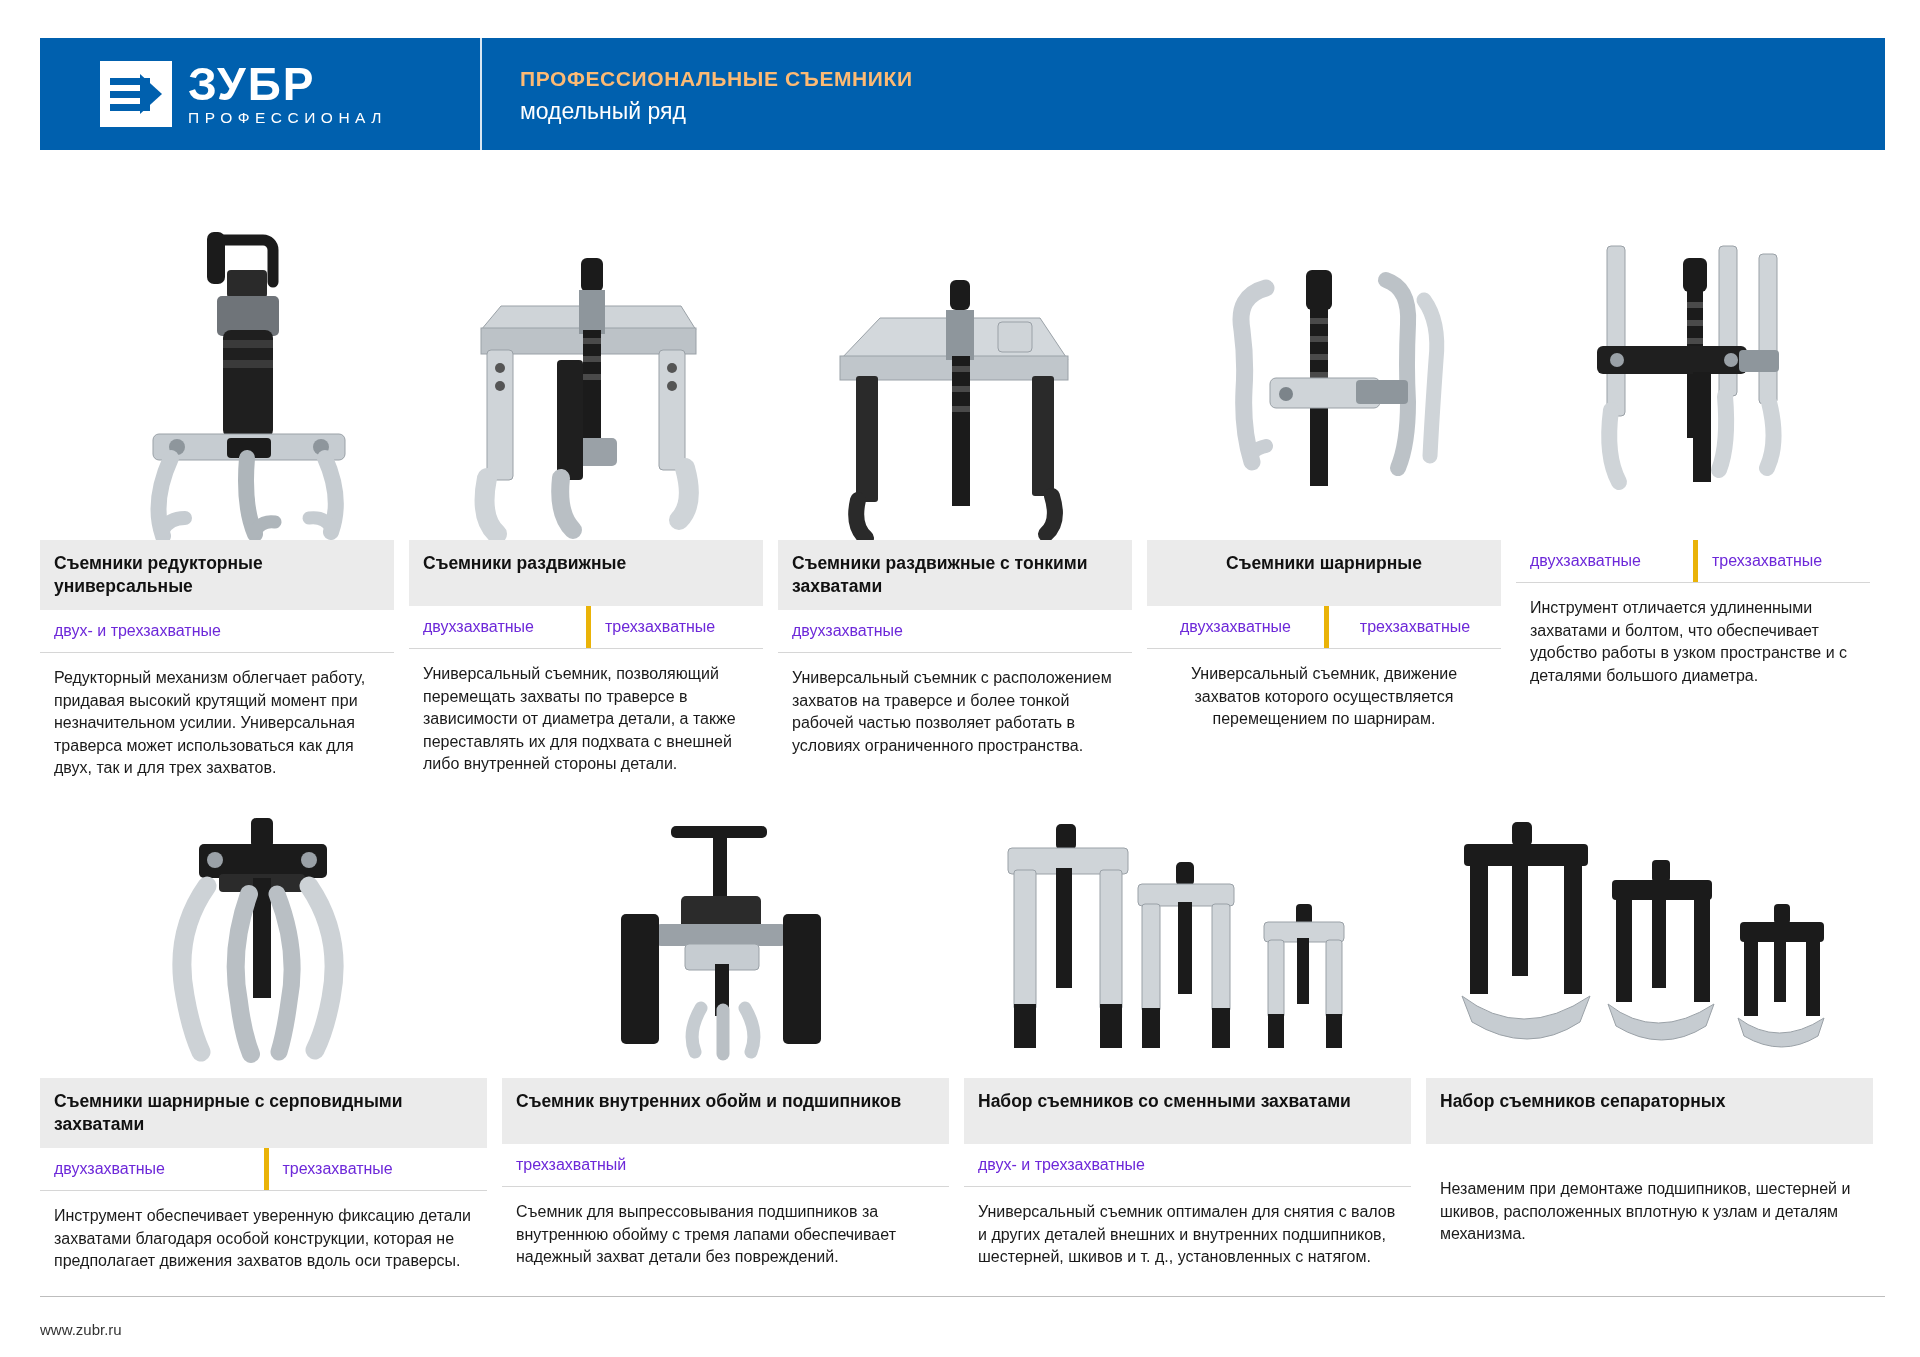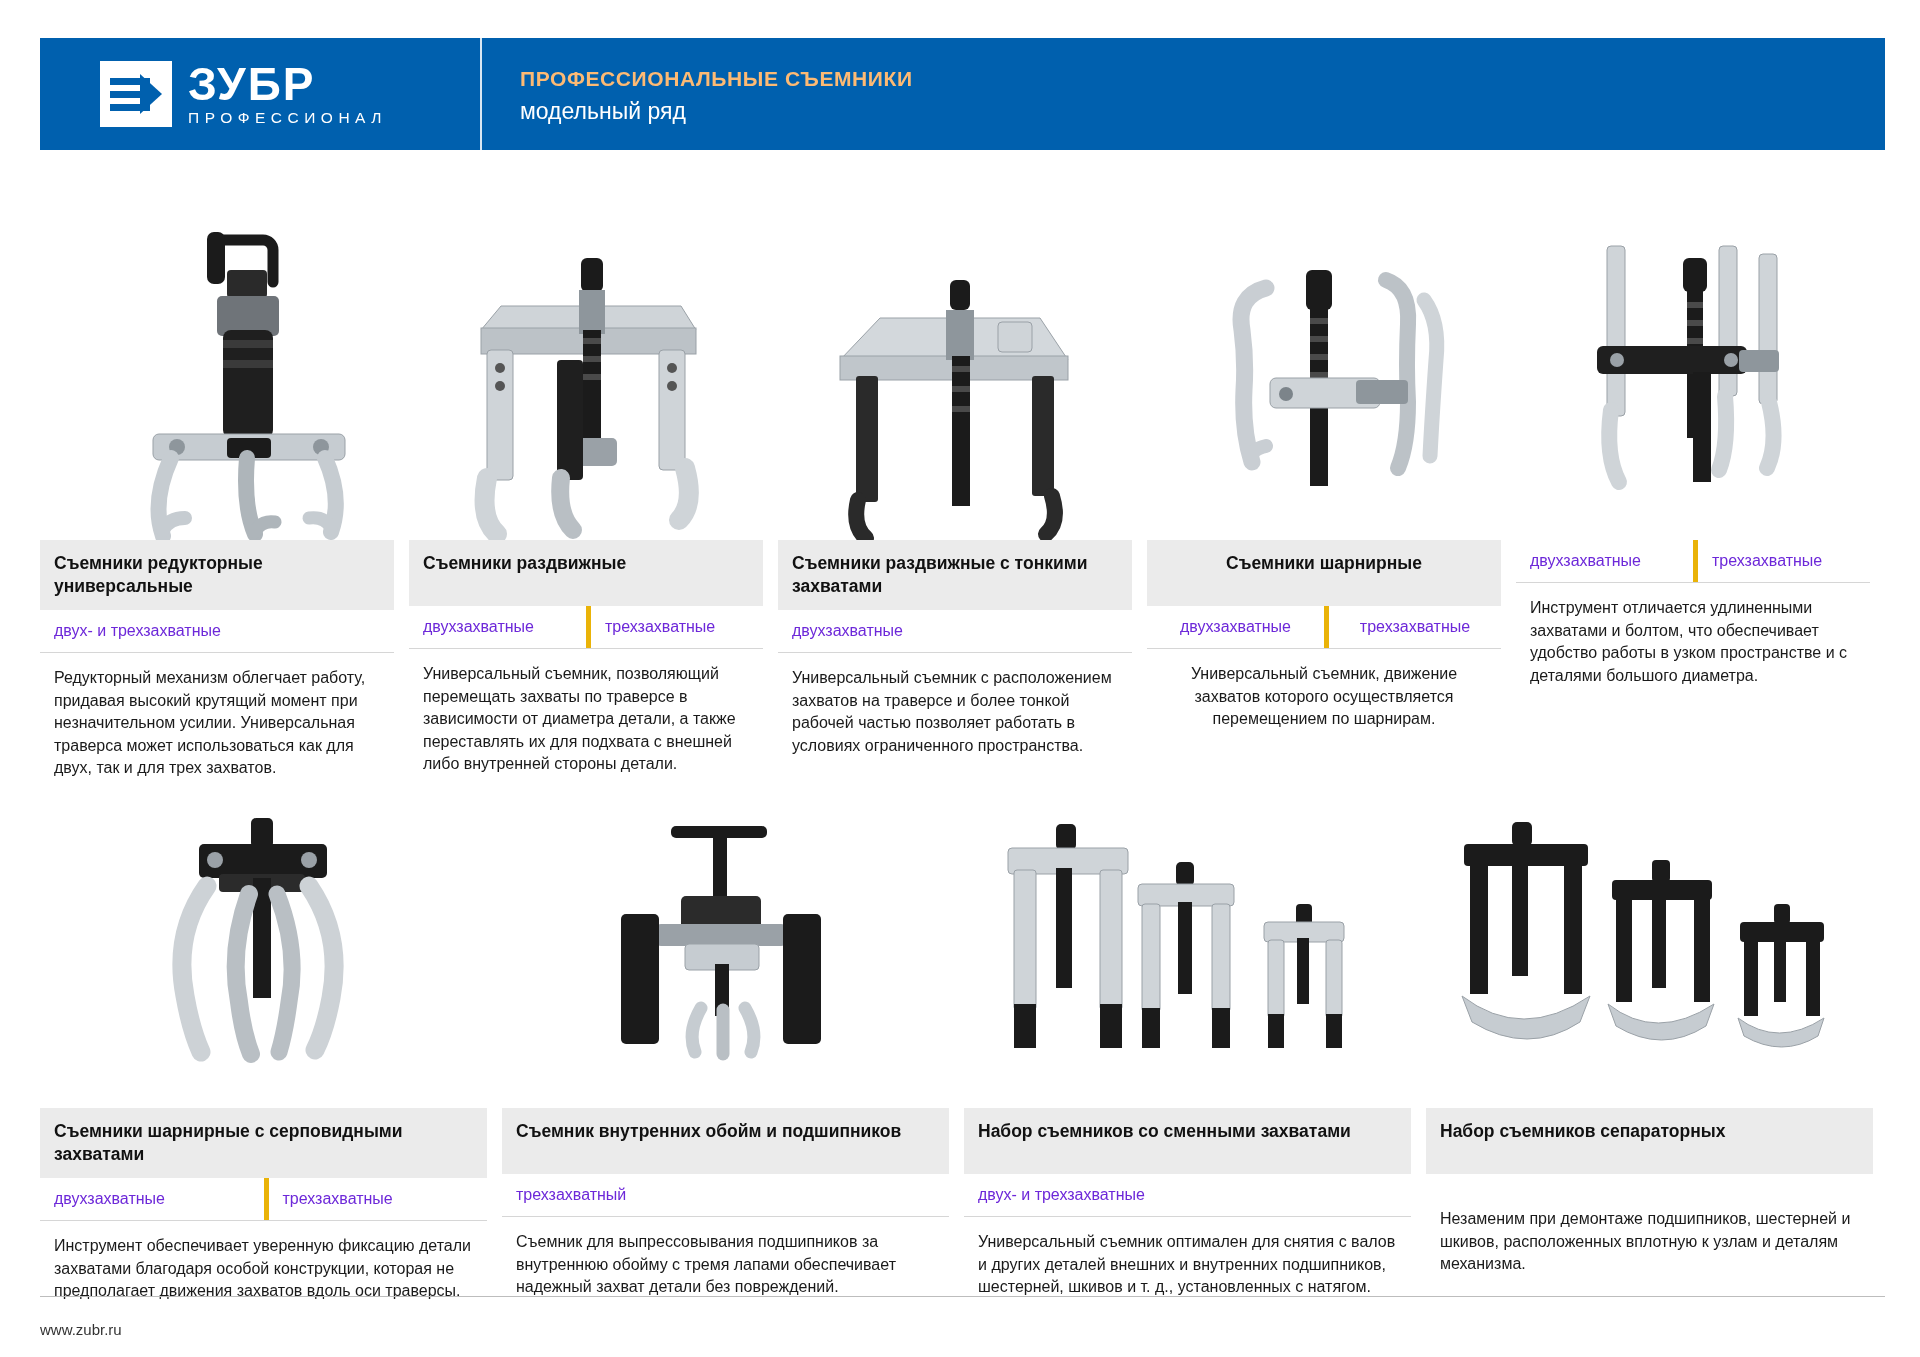--- a/index.html
+++ b/index.html
@@ -142,21 +142,21 @@
   .title-bar {
     background: #ebebeb;
     padding: 12px 14px 12px 14px;
     box-sizing: border-box;
     font-weight: bold;
     font-size: 17.5px;
     line-height: 23px;
     color: #111111;
   }
   .r1 .title-bar { min-height: 66px; }
-  .r2 .title-bar { min-height: 66px; margin-top: 30px; }
+  .r2 .title-bar { min-height: 66px; }
 
   .grip-row {
     display: flex;
     border-bottom: 1px solid #d6d6d6;
     background: #ffffff;
   }
   .grip {
     font-size: 16px;
     color: #6d28d9;
     padding: 11px 14px;

